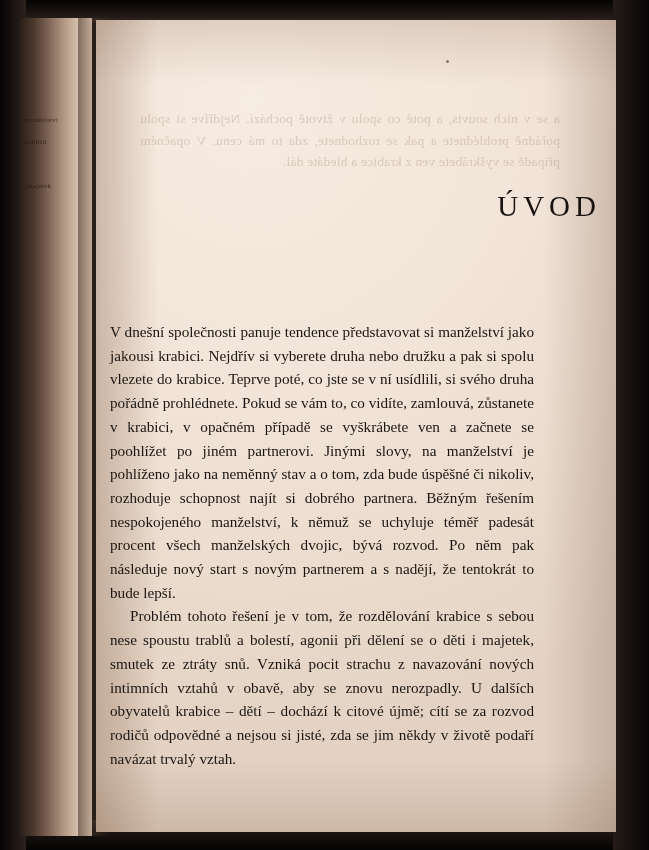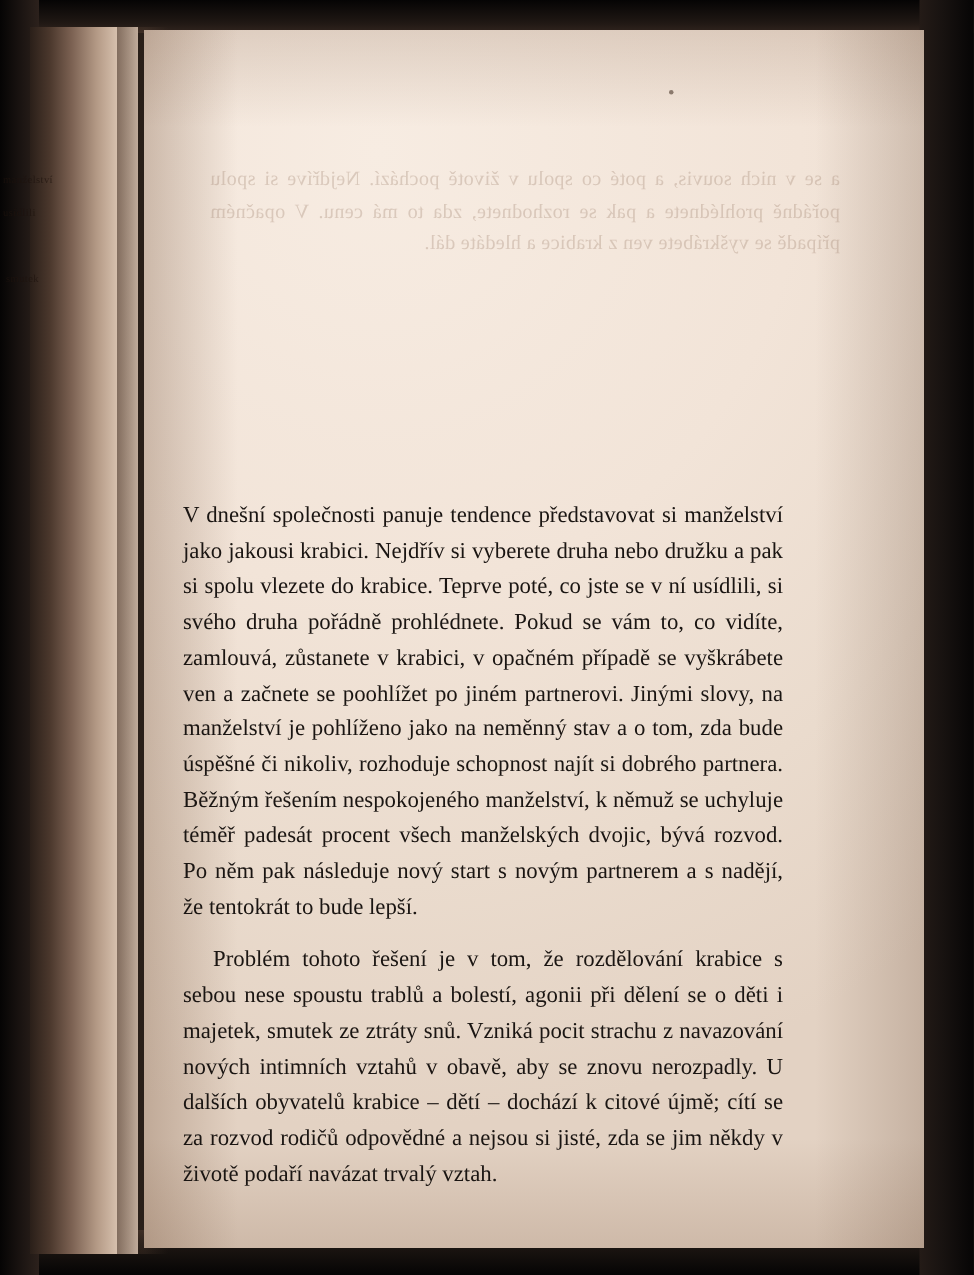--- a/index.html
+++ b/index.html
@@ -97,20 +97,21 @@
   }
 
   
   .gutter-frag {
     position: absolute;
     color: rgba(30,20,14,0.72);
     font-size: 7px;
     letter-spacing: 0.3px;
     white-space: nowrap;
     filter: blur(0.35px);
+    margin-left: 23px;
   }
   .gutter-frag.f1 { left: 2px; top: 116px; }
   .gutter-frag.f2 { left: 2px; top: 138px; }
   .gutter-frag.f3 { left: 4px; top: 182px; }
 
   
   .speck {
     position: absolute;
     left: 446px; top: 60px;
     width: 3px; height: 3px;
@@ -136,48 +137,49 @@
     top: 320px;
     width: 424px;
     font-size: 15.2px;
     line-height: 23.7px;
     color: #1a1512;
     text-align: justify;
     text-justify: inter-word;
     hyphens: manual;
   }
   .body-text p {
-    margin: 12px;
+    margin: 0;
   }
   .body-text p + p {
     text-indent: 20px;
   }
 </style>
 </head>
 <body>
 
 <div id="page">
 
   <div class="bg-dark-top"></div>
   <div class="bg-dark-bottom"></div>
   <div class="bg-dark-left"></div>
   <div class="bg-dark-right"></div>
 
   <div class="spine"></div>
   <div class="spine-curve"></div>
 
   <div class="gutter-frag f1">manželství</div>
   <div class="gutter-frag f2">usídlili</div>
-  <div class="gutter-frag f3">smutek</div>
+  <div class="gutter-frag f3">majetek</div>
 
   <div class="page-sheet"></div>
 
   <div class="bleed">a se v nich souvis, a poté co spolu v životě pochází. Nejdříve si spolu pořádně prohlédnete a pak se rozhodnete, zda to má cenu. V opačném případě se vyškrábete ven z krabice a hledáte dál.</div>
 
   <div class="speck"></div>
 
+  <div class="chapter-title">ÚVOD</div>
 
   <div class="body-text">
     <p>V dnešní společnosti panuje tendence představovat si man­želství jako jakousi krabici. Nejdřív si vyberete druha nebo družku a pak si spolu vlezete do krabice. Teprve poté, co jste se v ní usídlili, si svého druha pořádně prohlédnete. Pokud se vám to, co vidíte, zamlouvá, zůstanete v krabici, v opač­ném případě se vyškrábete ven a začnete se poohlížet po jiném partnerovi. Jinými slovy, na manželství je pohlíženo jako na neměnný stav a o tom, zda bude úspěšné či nikoliv, rozhoduje schopnost najít si dobrého partnera. Běžným ře­šením nespokojeného manželství, k němuž se uchyluje té­měř padesát procent všech manželských dvojic, bývá roz­vod. Po něm pak následuje nový start s novým partnerem a s nadějí, že tentokrát to bude lepší.</p>
     <p>Problém tohoto řešení je v tom, že rozdělování krabice s sebou nese spoustu trablů a bolestí, agonii při dělení se o děti i majetek, smutek ze ztráty snů. Vzniká pocit strachu z navazování nových intimních vztahů v obavě, aby se zno­vu nerozpadly. U dalších obyvatelů krabice – dětí – dochází k citové újmě; cítí se za rozvod rodičů odpovědné a nejsou si jisté, zda se jim někdy v životě podaří navázat trvalý vztah.</p>
   </div>
 
 </div>
 
 </body></html>

